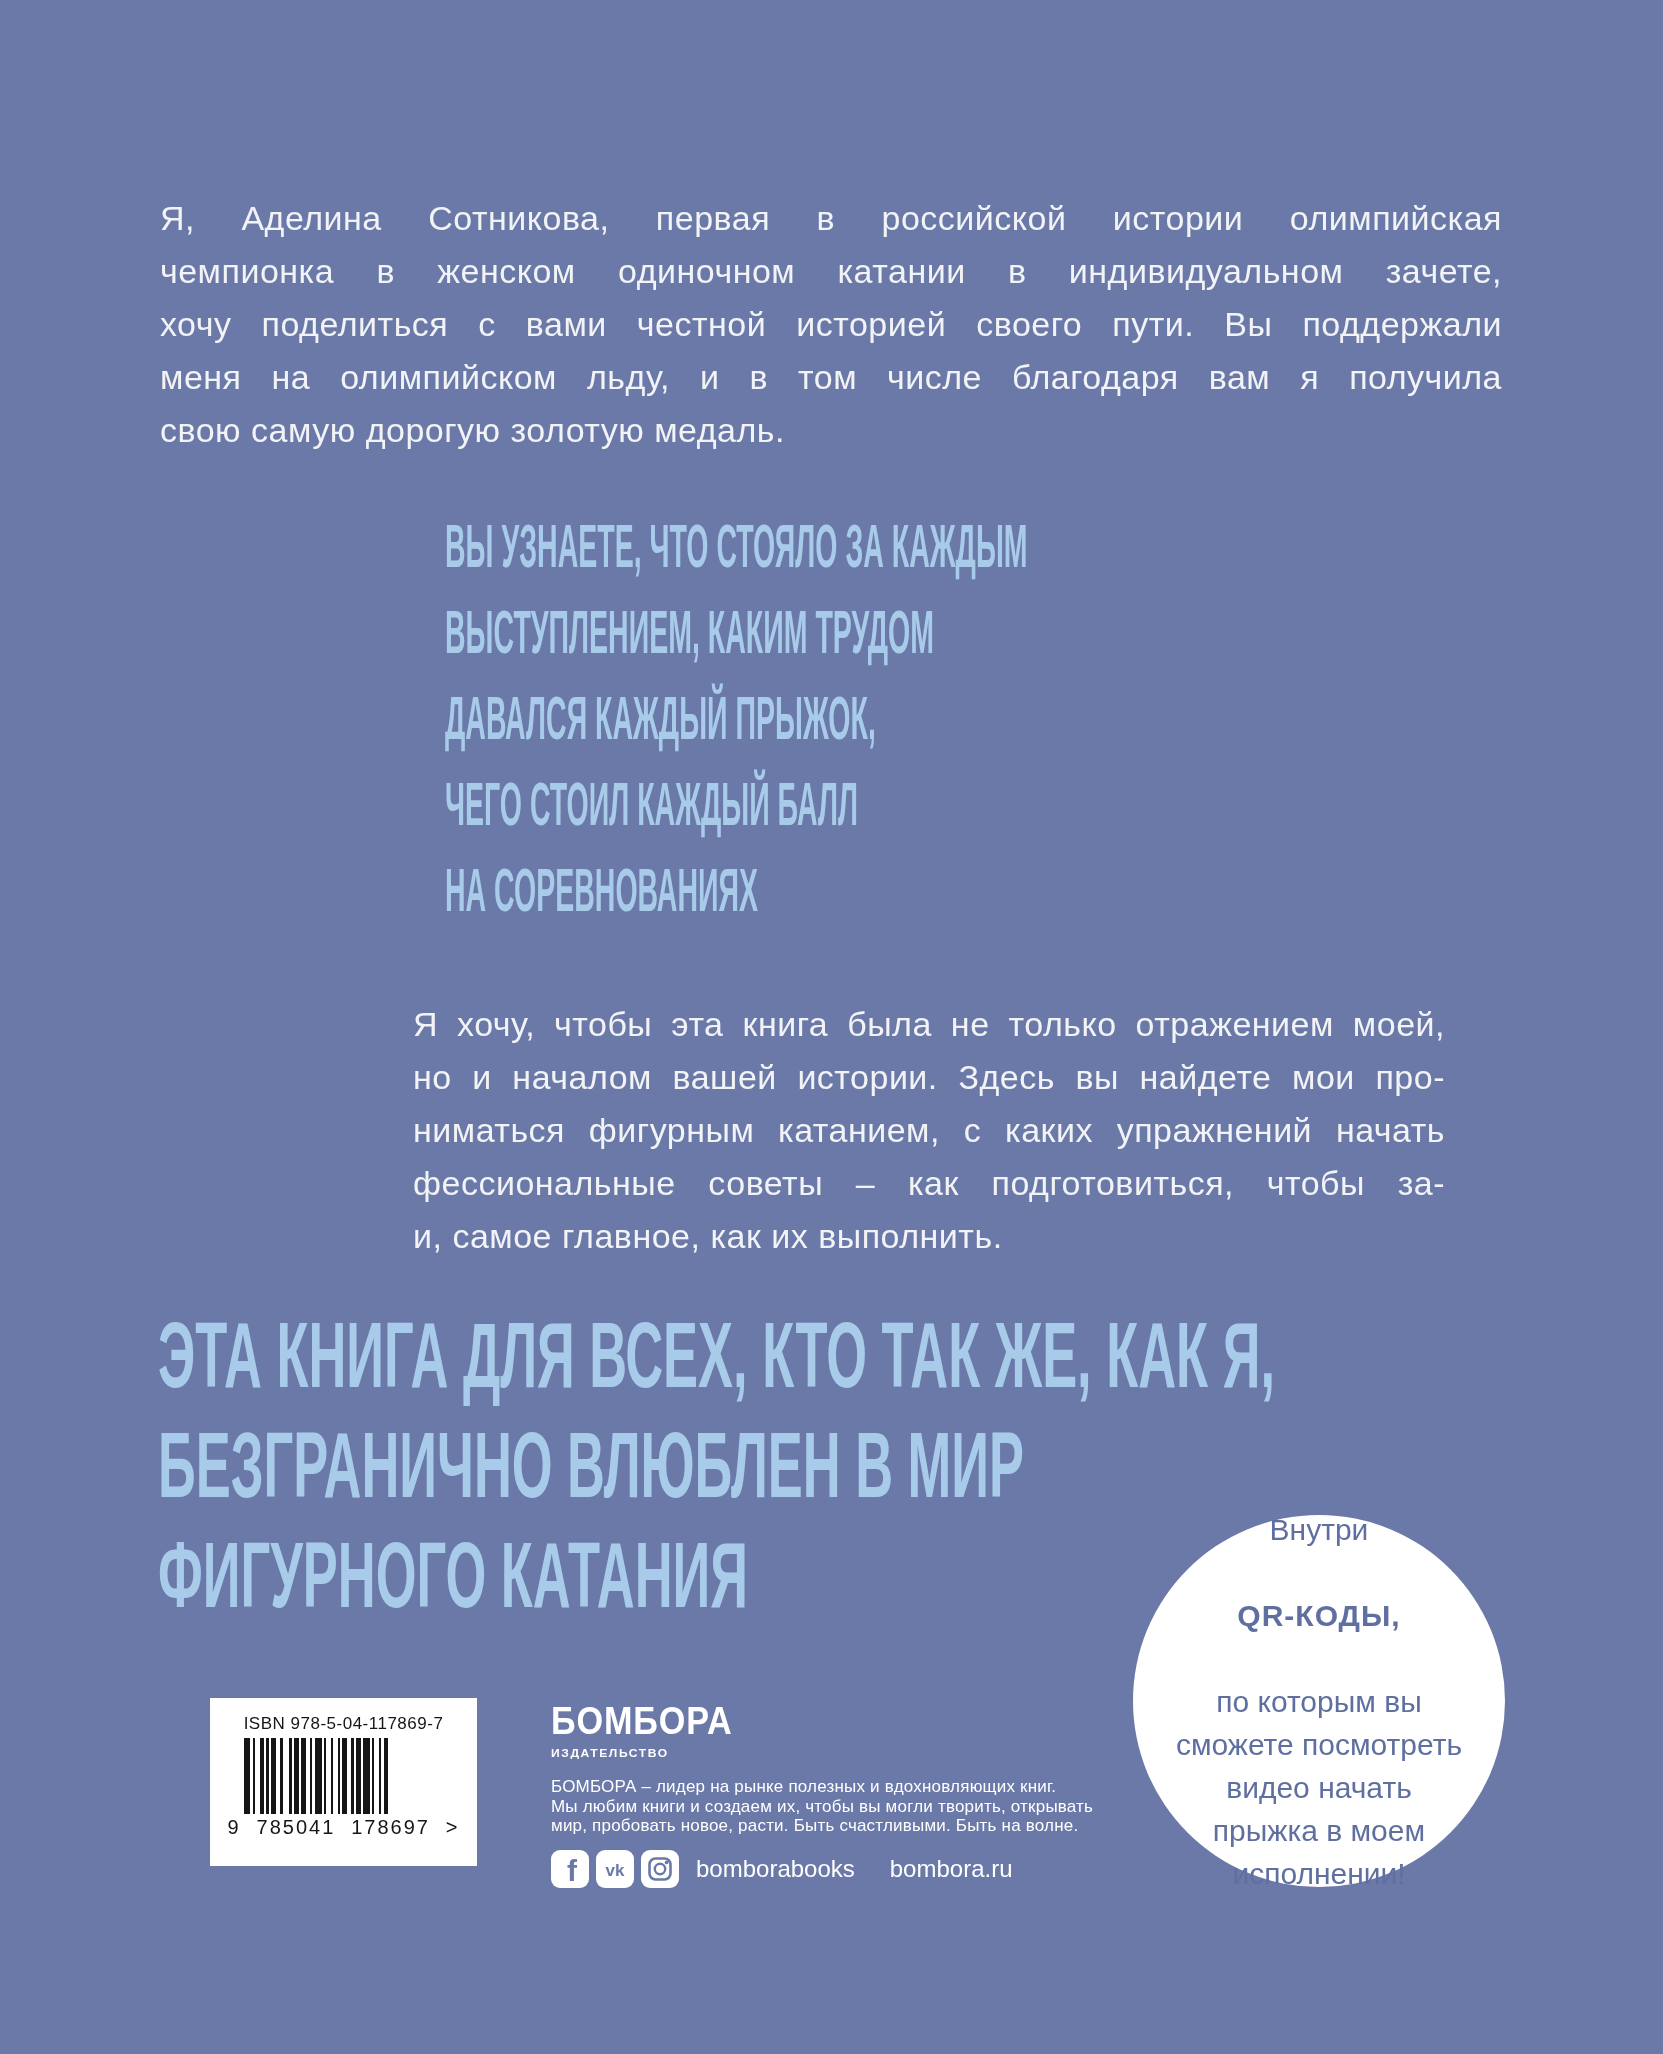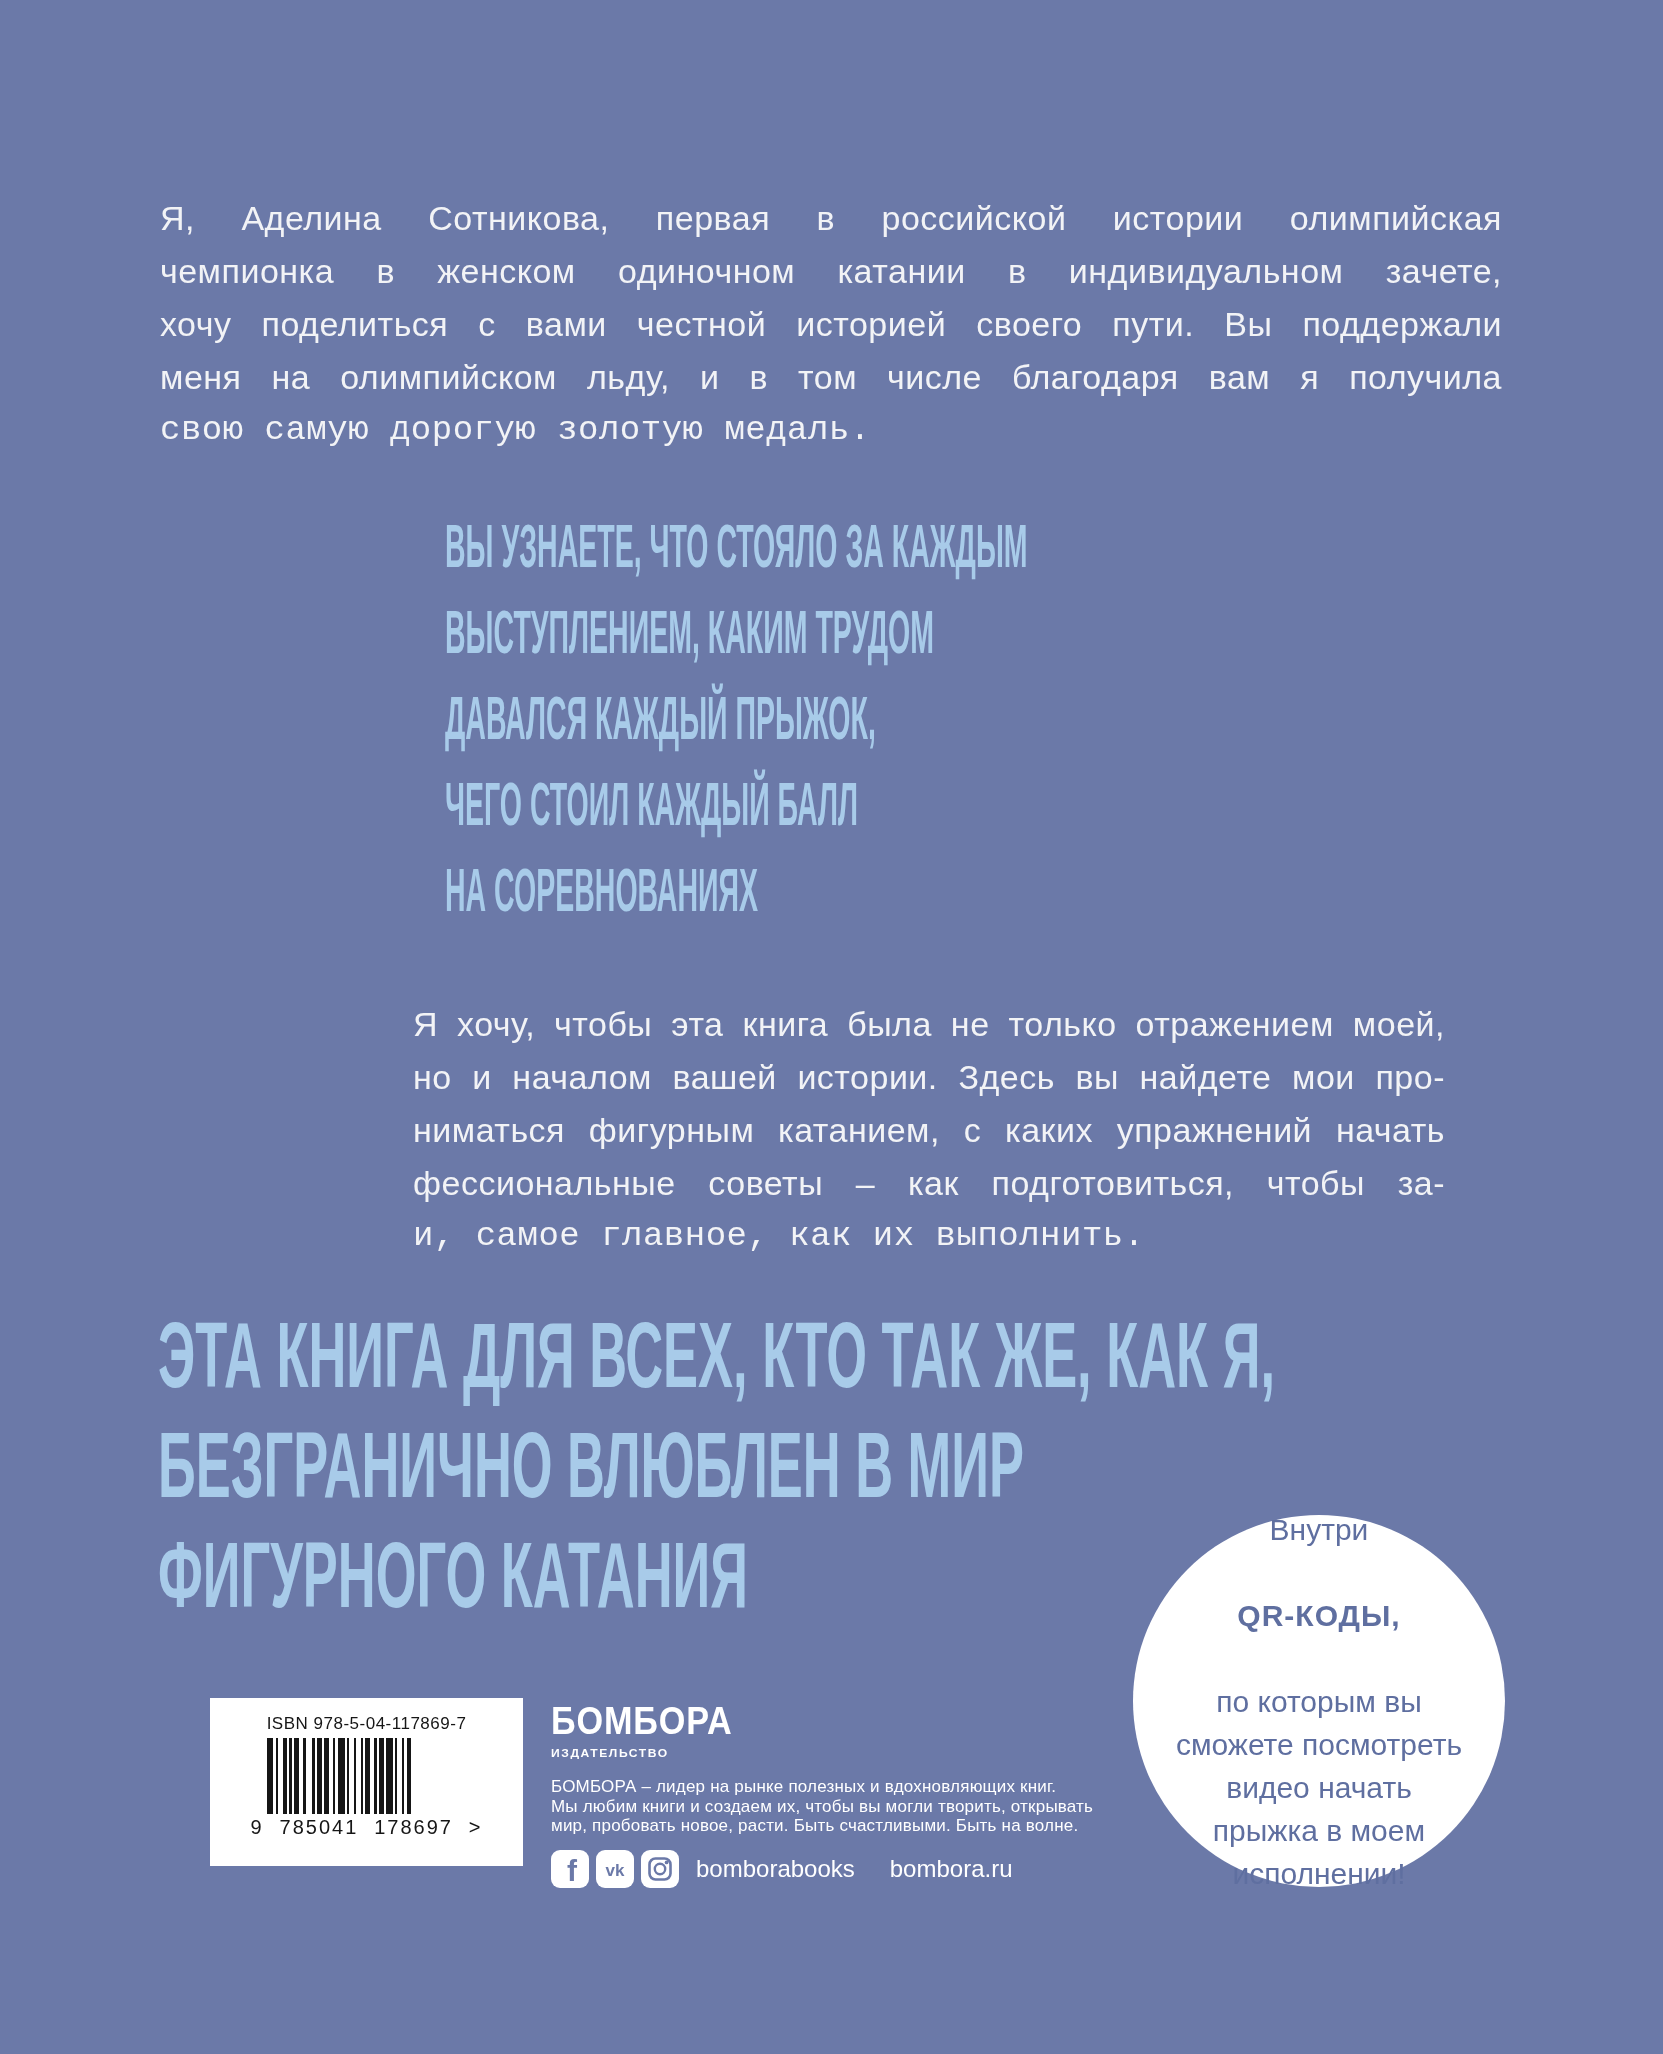--- a/index.html
+++ b/index.html
@@ -7,21 +7,21 @@
     width:1663px;height:2054px;
     background:#6b79a8;
     font-family:"Liberation Sans",sans-serif;
     overflow:hidden;
   }
   .cover{position:relative;width:1663px;height:2054px;background:var(--bg,#6b79a8);}
 
   
   .para{position:absolute;color:#f2f3f6;font-size:34px;line-height:53px;letter-spacing:.5px;}
   .justified > div{text-align:justify;text-align-last:justify;}
-  .justified > div:last-child{text-align-last:left;font-family:Liberation Mono, monospace;}
+  .justified > div:last-child{text-align-last:left;}
   #p1{left:160px;top:192px;width:1342px;}
   #p2{left:413px;top:998px;width:1032px;}
 
   
   .condensed > div{white-space:nowrap;font-weight:bold;color:var(--accent,#a8cbe9);transform-origin:0 50%;}
   #caps1{position:absolute;left:445px;top:503px;}
   #caps1 > div{font-size:62px;line-height:86px;transform:scaleX(.46);}
   #headline{position:absolute;left:158px;top:1300px;}
   #headline > div{font-size:92px;line-height:110px;transform:scaleX(.57);}
 
@@ -30,21 +30,21 @@
     position:absolute;left:1133px;top:1515px;width:372px;height:372px;
     background:#ffffff;border-radius:50%;
     display:flex;flex-direction:column;justify-content:center;align-items:center;
     color:#5f6fa0;font-size:30px;line-height:43px;text-align:center;gap:43px;
   }
   #badge .b-line{white-space:nowrap;}
   #badge .b-bold{font-weight:bold;letter-spacing:1px;}
 
   
   #isbnbox{
-    position:absolute;left:210px;top:1698px;width:313px;height:168px;
+    position:absolute;left:210px;top:1698px;width:267px;height:168px;
     background:#ffffff;display:flex;flex-direction:column;align-items:center;
     padding-top:16px;box-sizing:border-box;
   }
   .isbn-text{color:#161616;font-size:17px;letter-spacing:.5px;}
   #bars{width:200px;height:76px;margin-top:4px;display:flex;align-items:stretch;}
   #bars span{display:block;height:100%;}
   .bc-digits{width:232px;display:flex;justify-content:space-between;color:#161616;font-size:20px;margin-top:2px;letter-spacing:2px;}
 
   
   #pub{position:absolute;left:551px;top:1700px;color:#ffffff;}

